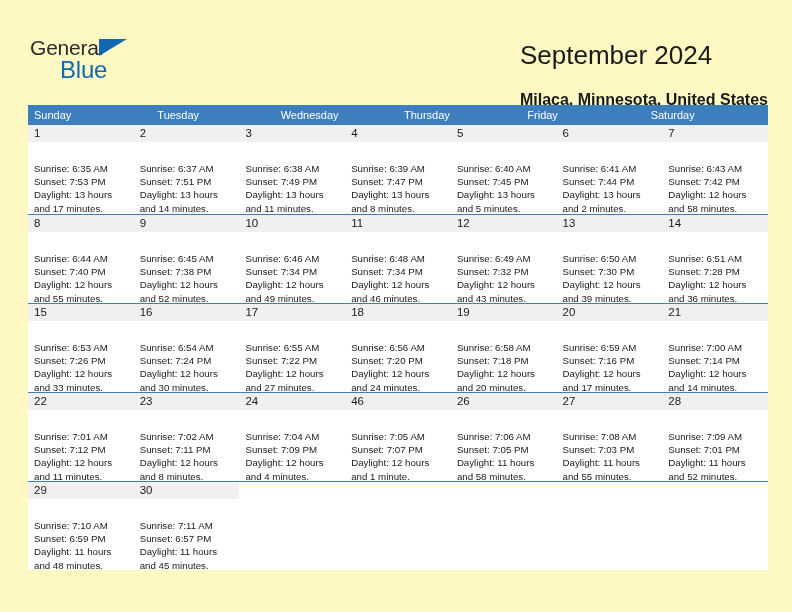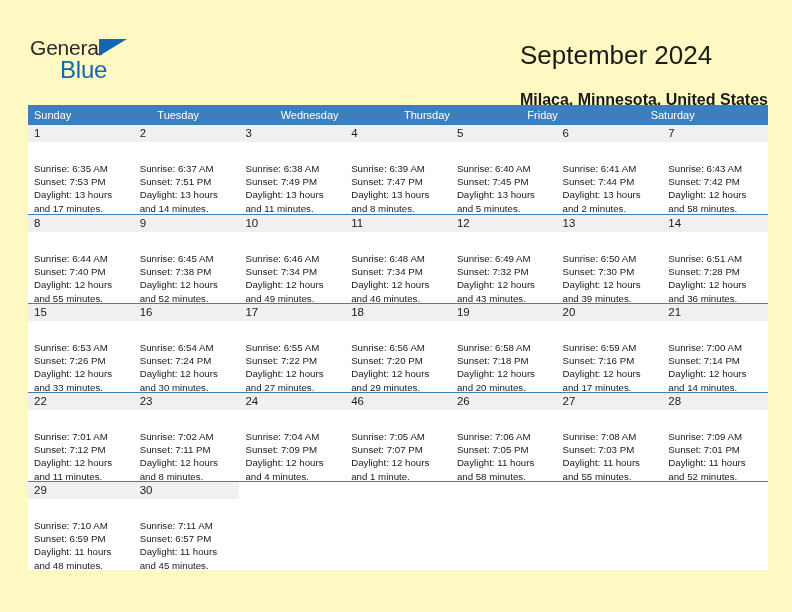--- a/index.html
+++ b/index.html
@@ -371,21 +371,21 @@
             </div>
           </div>
           <div class="daycell filled">
             <div class="daynum-band">
               <span class="daynum">18</span>
             </div>
             <div class="lines">
               <div class="line">Sunrise: 6:56 AM</div>
               <div class="line">Sunset: 7:20 PM</div>
               <div class="line">Daylight: 12 hours</div>
-              <div class="line">and 29 minutes.</div>
+              <div class="line">and 24 minutes.</div>
             </div>
           </div>
           <div class="daycell filled">
             <div class="daynum-band">
               <span class="daynum">19</span>
             </div>
             <div class="lines">
               <div class="line">Sunrise: 6:58 AM</div>
               <div class="line">Sunset: 7:18 PM</div>
               <div class="line">Daylight: 12 hours</div>

